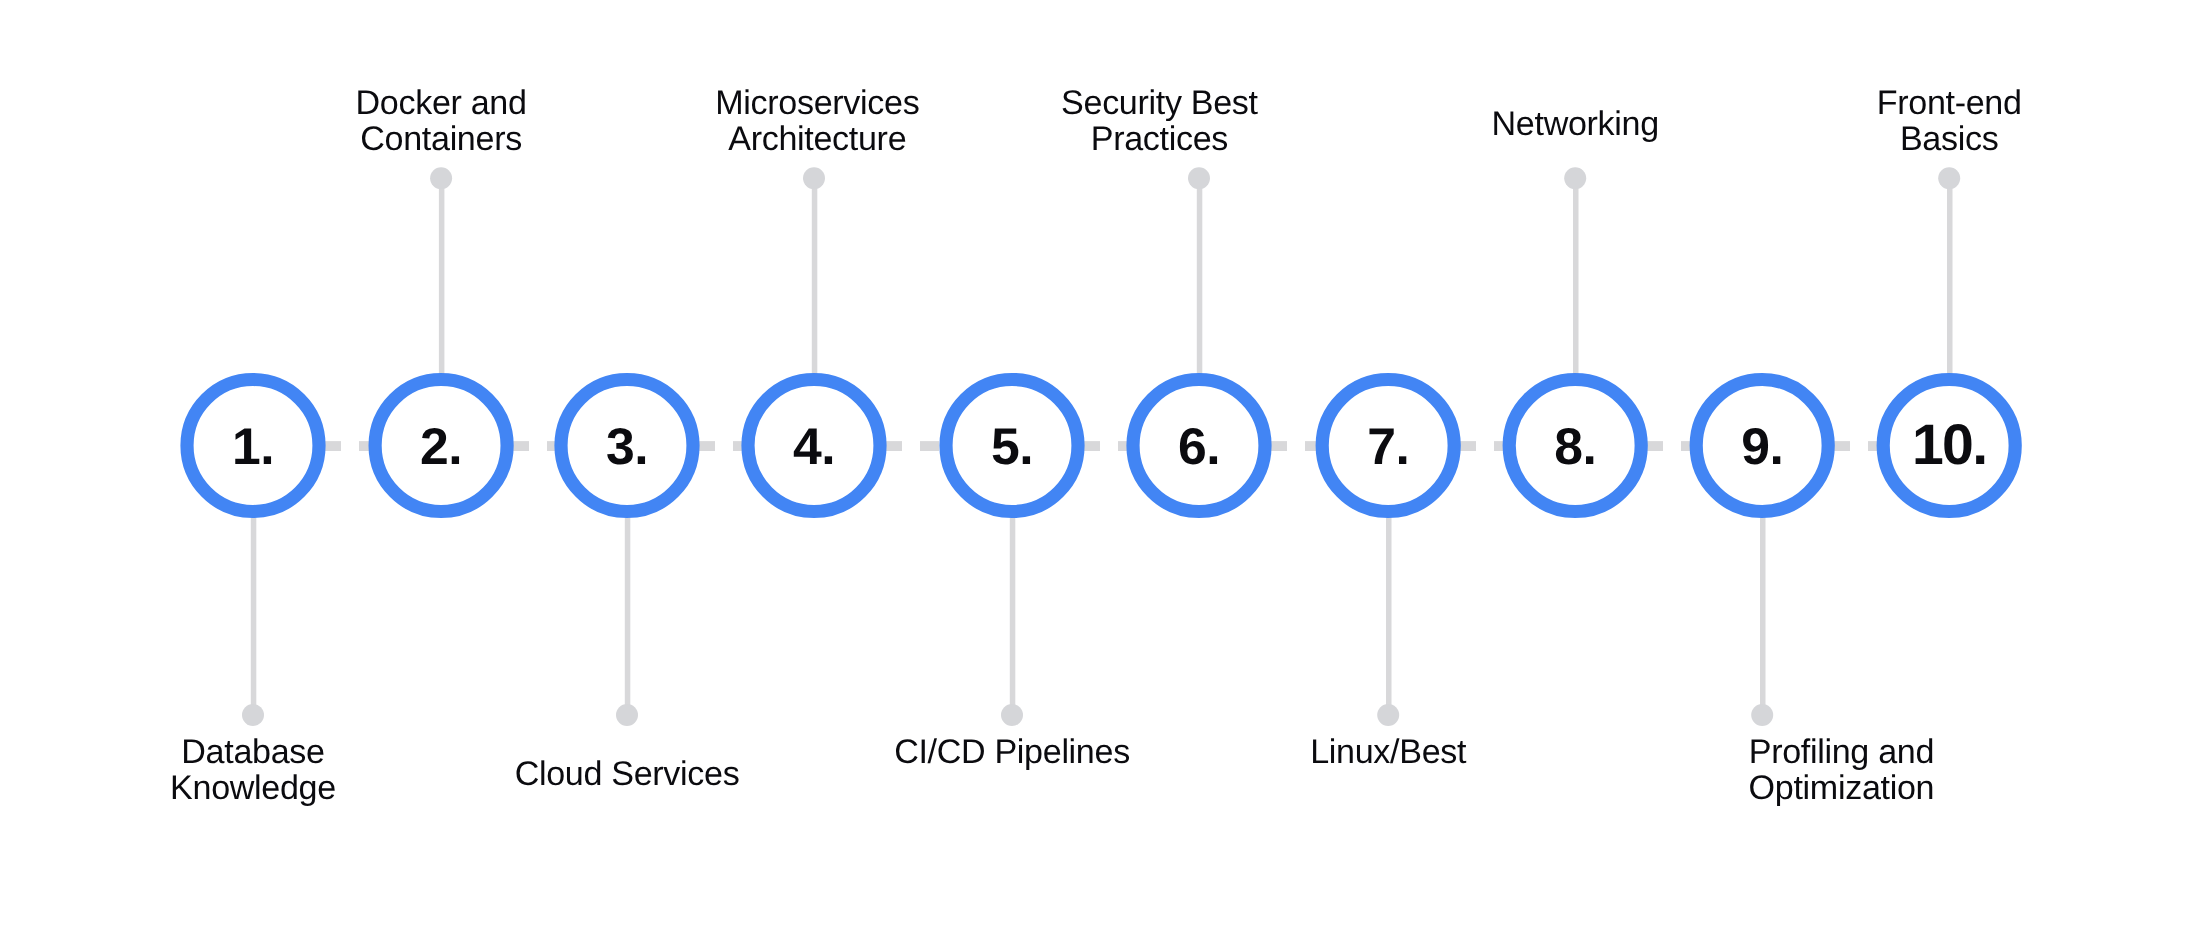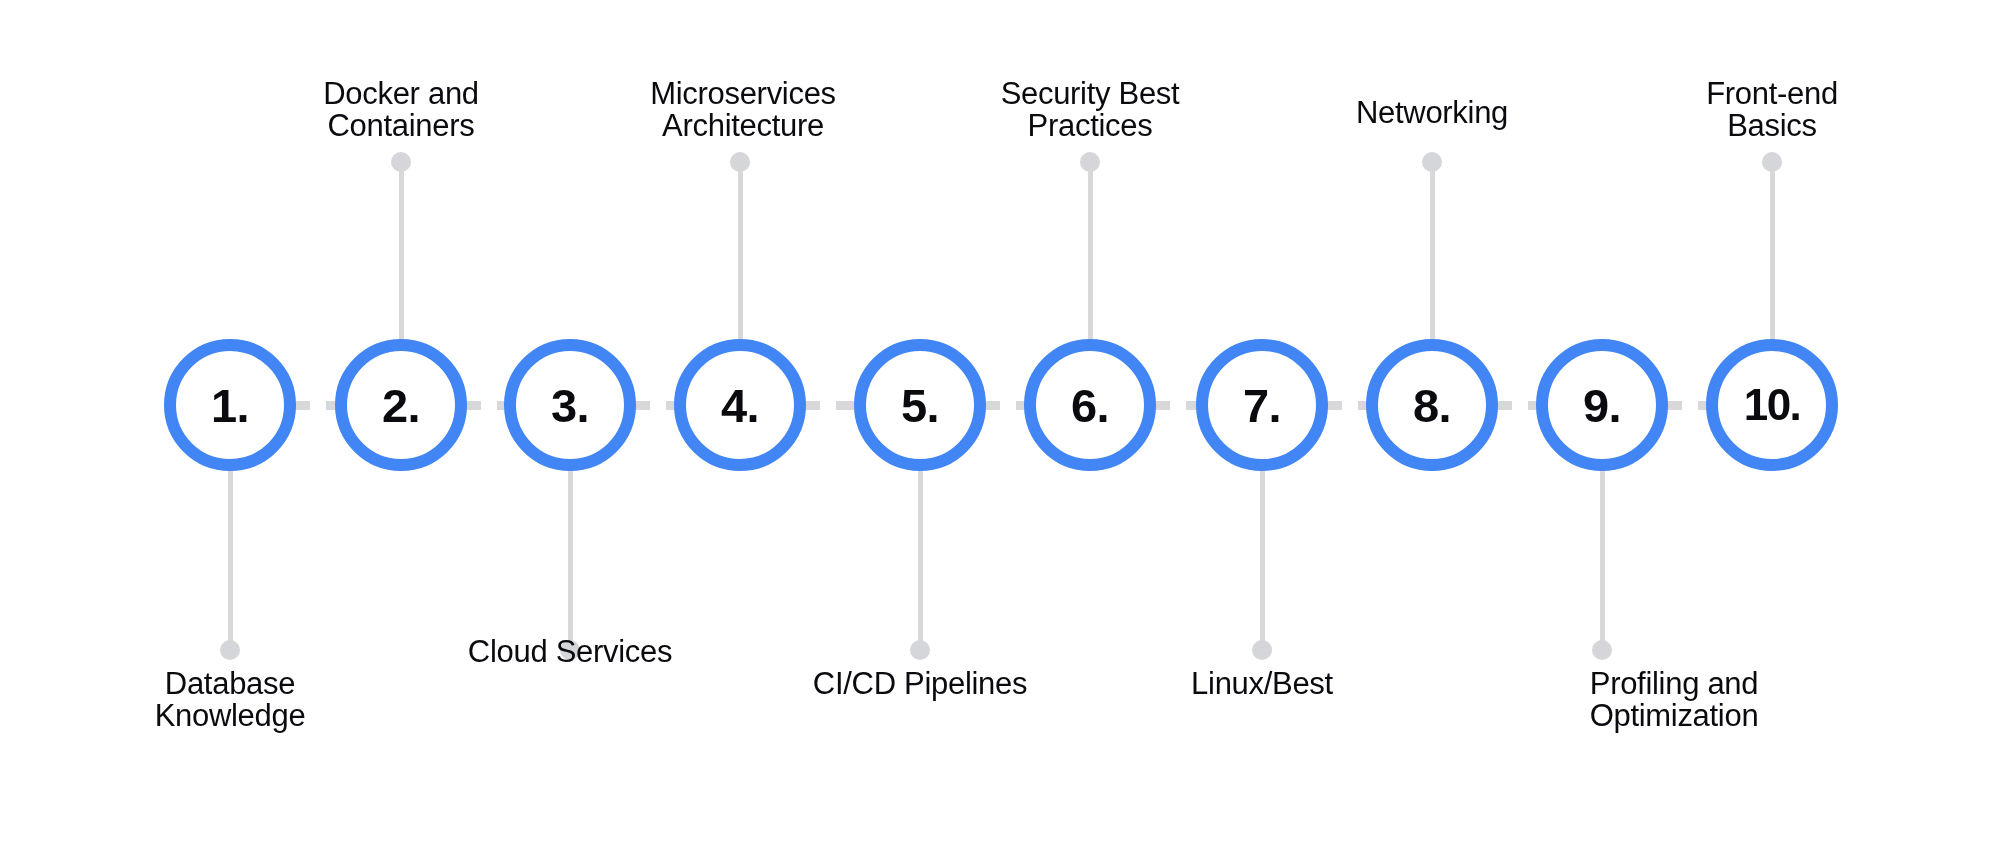--- a/index.html
+++ b/index.html
@@ -50,21 +50,21 @@
   }
   .node-num {
     font-family: "Liberation Sans", sans-serif;
     font-weight: bold;
     font-size: 47px;
     line-height: 1;
     color: #0b0b0f;
     letter-spacing: -0.5px;
     user-select: none;
   }
-  .node.wide .node-num { font-size: 44px; letter-spacing: -1.5px; }
+  .node.wide .node-num { font-size: 52px; letter-spacing: -1.5px; }
 
   
   .stem {
     position: absolute;
     width: 5px;
     background: #d8d8da;
     z-index: 2;
   }
   .dot {
     position: absolute;
@@ -159,25 +159,25 @@
       </div>
       <div class="node wide" style="left: 1706px; top: 339px;">
         <span class="node-num">10.</span>
       </div>
     </div>
   <div id="labels">
       <div class="label below" style="width: 300px; left: 80px; top: 668px;">Database
 Knowledge</div>
       <div class="label above" style="width: 300px; left: 251px; top: 78px;">Docker and
 Containers</div>
-      <div class="label below" style="width: 300px; left: 420px; top: 636px;">Cloud Services</div>
+      <div class="label below" style="width: 300px; left: 420px; top: 688px;">Cloud Services</div>
       <div class="label above" style="width: 300px; left: 593px; top: 78px;">Microservices
 Architecture</div>
       <div class="label below" style="width: 300px; left: 770px; top: 668px;">CI/CD Pipelines</div>
-      <div class="label above" style="width: 300px; left: 940px; top: 78px;">Security Best
+      <div class="label above" style="width: 300px; left: 904px; top: 78px;">Security Best
 Practices</div>
       <div class="label below" style="width: 300px; left: 1112px; top: 668px;">Linux/Best</div>
       <div class="label above" style="width: 300px; left: 1282px; top: 97px;">Networking</div>
       <div class="label below" style="width: 300px; left: 1524px; top: 668px;">Profiling and
 Optimization</div>
       <div class="label above" style="width: 300px; left: 1622px; top: 78px;">Front-end
 Basics</div>
     </div>
 </div>
 

